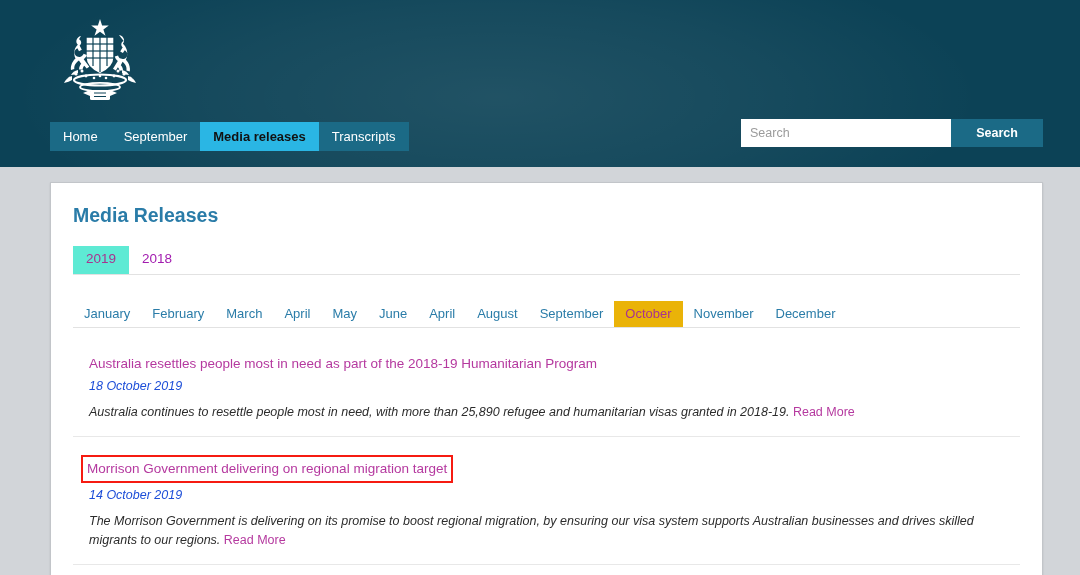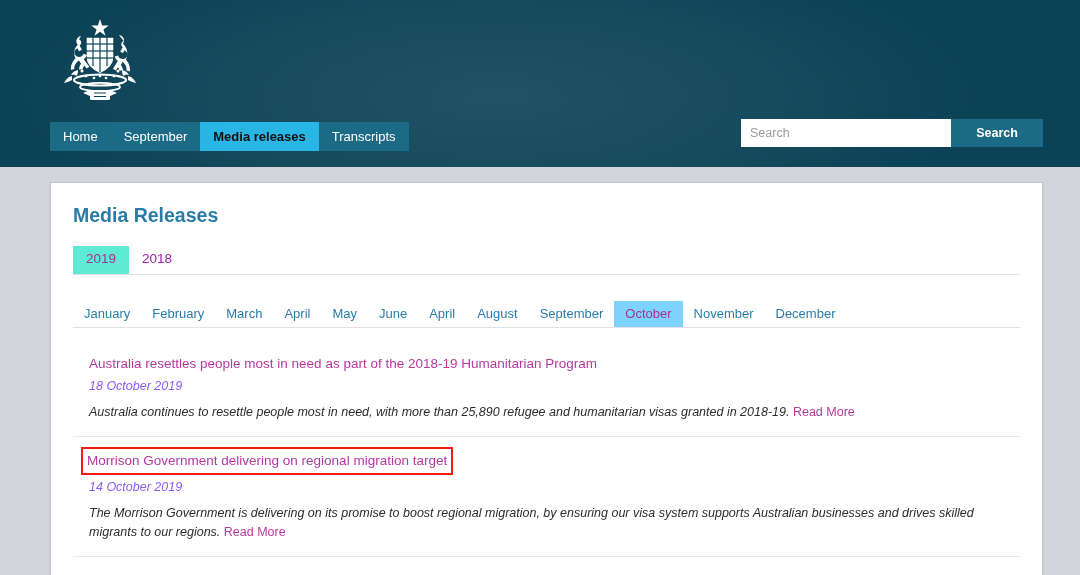--- a/index.html
+++ b/index.html
@@ -170,48 +170,48 @@
   }
   .month-tab {
     padding: 5px 11px 6px 11px;
     font-size: 13px;
     color: #2a7ca8;
     cursor: pointer;
     line-height: 1.2;
     white-space: nowrap;
   }
   .month-tab.active {
-    background: #7dd3fc;
+    background: #eab308;
     color: #a8338f;
   }
 
   
   .article-list { margin-top: 26px; }
   .article {
     padding: 0 0 14px 0;
     border-bottom: 1px solid #e8e8e8;
-    margin-bottom: 12px;
+    margin-bottom: 20px;
   }
   .article:last-child { border-bottom: 1px solid #e8e8e8; }
   .article-inner { padding-left: 16px; }
   .article-title {
     color: #b5399f;
     font-size: 13.5px;
     line-height: 1.2;
     display: inline-block;
     text-decoration: none;
     cursor: pointer;
   }
   .article-title.boxed {
     outline: 2px solid #f61b11;
     padding: 4px 4px;
     margin-left: -6px;
   }
   .article-date {
-    color: #8b5cf6;
+    color: #1d4ed8;
     font-size: 12.5px;
     font-style: italic;
     margin-top: 7px;
     line-height: 1.2;
   }
   .article-desc {
     color: #2c2c2c;
     font-size: 12.5px;
     font-style: italic;
     margin-top: 9px;

